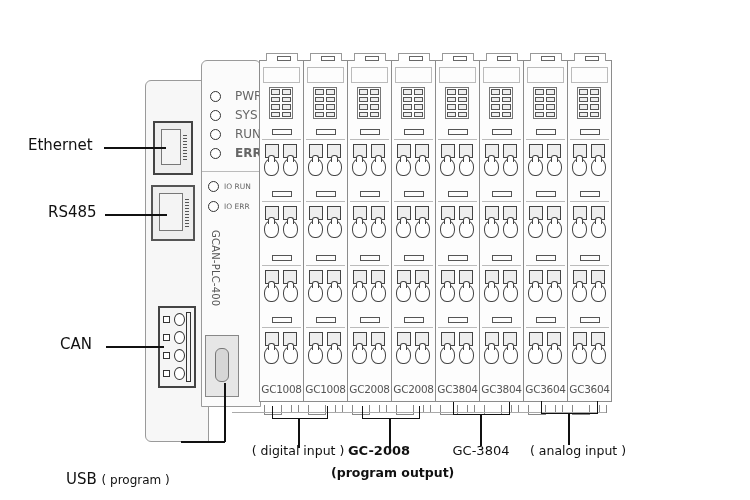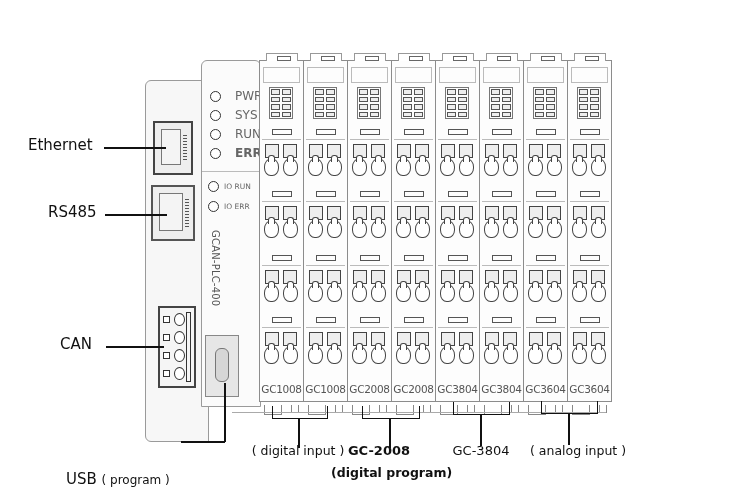--- a/index.html
+++ b/index.html
@@ -497,20 +497,20 @@
 <div class="bracket" style="left:453px; top:402px; width:55px;"></div>
 <div class="bracket-stem" style="left:480px; top:414px; height:32px;"></div>
 <div class="bracket" style="left:541px; top:401px; width:55px;"></div>
 <div class="bracket-stem" style="left:568px; top:413px; height:32px;"></div>
 
 <div class="grp" style="left:250px; top:440px; width:96px;">
   <div>( digital input )</div>
 </div>
 <div class="grp" style="left:331px; top:440px; width:96px;font-weight:bold;">
   <div class="code">GC-2008</div>
-  <div>(digital program)</div>
+  <div>(program output)</div>
 </div>
 <div class="grp" style="left:433px; top:440px; width:96px;">
   <div class="code">GC-3804</div>
 </div>
 <div class="grp" style="left:530px; top:440px; width:96px;">
   <div>( analog input )</div>
 </div>
 
 </body></html>

